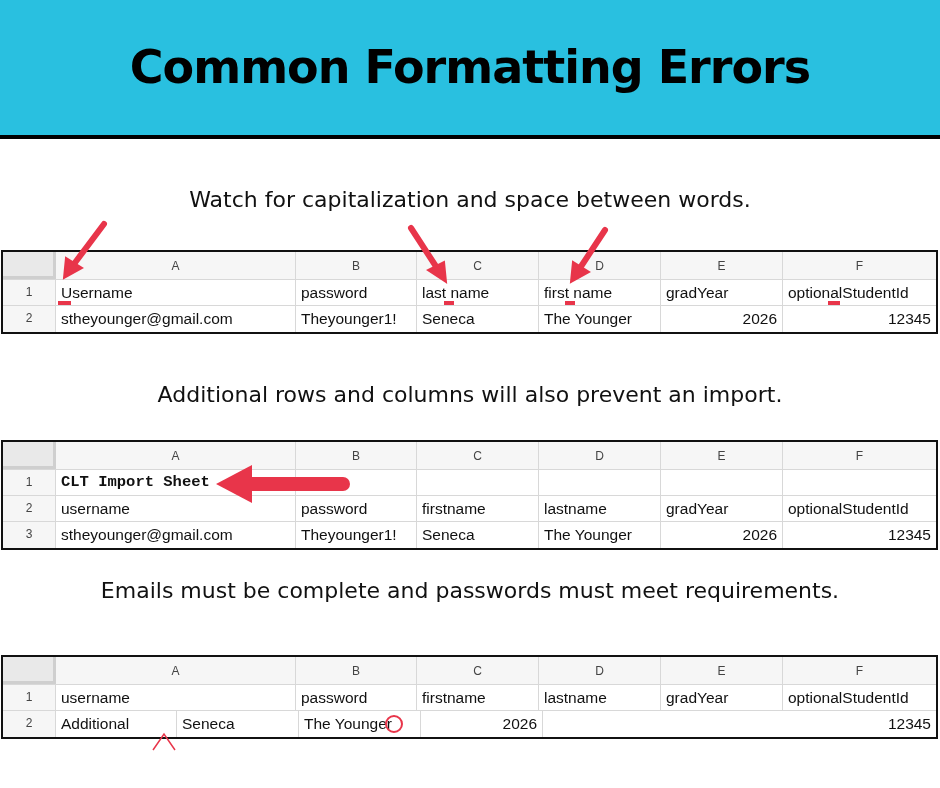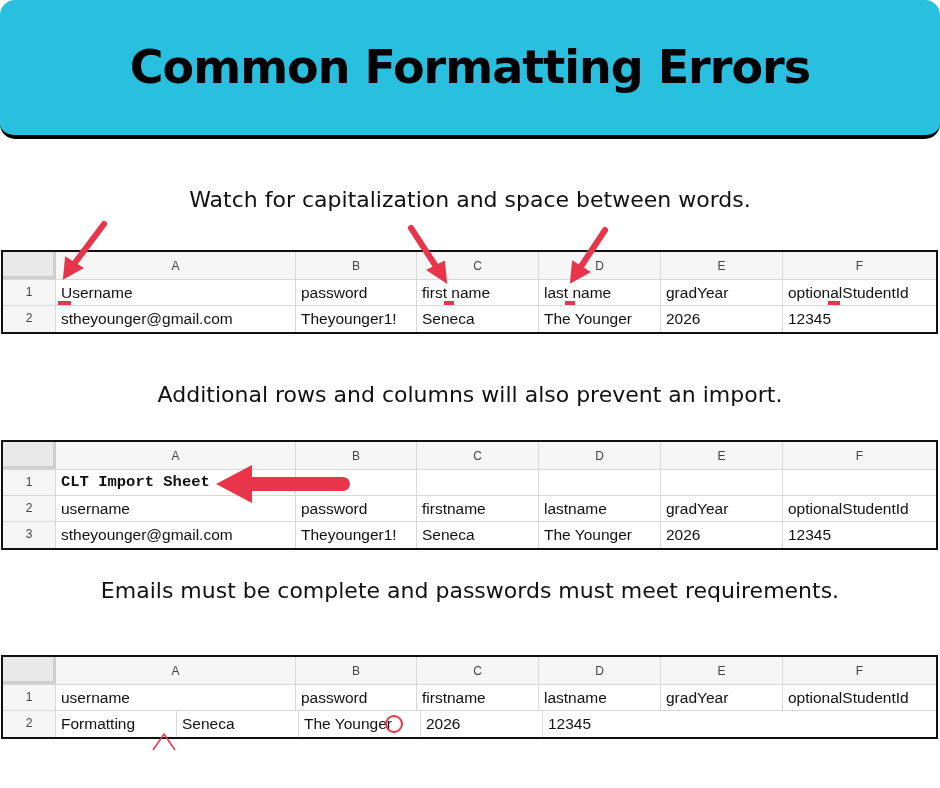--- a/index.html
+++ b/index.html
@@ -1,30 +1,30 @@
 <!DOCTYPE html>
 <html><head>
 <meta charset="utf-8">
 <style>
   html, body { margin:0; padding:0; }
   body { width:940px; height:788px; background:#ffffff; position:relative; overflow:hidden; font-family:"Liberation Sans", sans-serif; }
-  .banner { position:absolute; left:0; top:0; width:940px; height:135px; background:#29c0e0; border-bottom:4px solid #000;border-radius:15px; }
+  .banner { position:absolute; left:0; top:0; width:940px; height:135px; background:#29c0e0; border-bottom:4px solid #000; }
   .banner h1 { margin:0; position:absolute; left:0; right:0; top:40px; text-align:center; font-family:"DejaVu Sans", sans-serif; font-weight:bold; font-size:46px; letter-spacing:-1px; color:#000; }
   .caption { position:absolute; left:0; width:940px; text-align:center; font-family:"DejaVu Sans", sans-serif; font-size:22px; color:#111; }
   .sheet { position:absolute; left:1px; width:937px; border:2px solid #111; background:#fff; box-sizing:border-box; }
   .row { display:flex; height:26px; border-bottom:1px solid #d8d8d8; box-sizing:border-box; }
   .row:last-child { border-bottom:none; }
   .row.hdr { height:28px; background:#f6f6f6; }
   .cell { box-sizing:border-box; border-right:1px solid #d8d8d8; font-size:15.5px; color:#111; padding:0 5px; line-height:25px; white-space:nowrap; overflow:visible; position:relative; }
   .cell:last-child { border-right:none; }
   .hdr .cell { text-align:center; font-size:12px; color:#444; line-height:28px; }
   .rn { width:53px; text-align:center; font-size:12px; color:#444; background:#f6f6f6; padding:0; }
   .corner { background:#e9e9e9; border-right:3px solid #cfcfcf; border-bottom:3px solid #cfcfcf; }
   .cA { width:240px; } .cB { width:121px; } .cC { width:122px; } .cD { width:122px; } .cE { width:122px; } .cF { flex:1; }
-  .num { }
+  .num { text-align:right; }
   .bold { font-weight:bold;font-family:Liberation Mono, monospace; }
   .ul { position:absolute; height:4px; background:#e8354a; }
   svg.ov { position:absolute; left:0; top:0; overflow:visible; pointer-events:none; }
 </style>
 </head>
 <body>
 
 <div class="banner">
   <h1>Common Formatting Errors</h1>
 </div>
@@ -37,22 +37,22 @@
     <div class="cell cB">B</div>
     <div class="cell cC">C</div>
     <div class="cell cD">D</div>
     <div class="cell cE">E</div>
     <div class="cell cF">F</div>
   </div>
   <div class="row">
     <div class="cell rn">1</div>
     <div class="cell cA">Username</div>
     <div class="cell cB">password</div>
+    <div class="cell cD">last name</div>
     <div class="cell cC">first name</div>
-    <div class="cell cD">last name</div>
     <div class="cell cE">gradYear</div>
     <div class="cell cF">optionalStudentId</div>
   </div>
   <div class="row">
     <div class="cell rn">2</div>
     <div class="cell cA">stheyounger@gmail.com</div>
     <div class="cell cB">Theyounger1!</div>
     <div class="cell cC">Seneca</div>
     <div class="cell cD">The Younger</div>
     <div class="cell cE num">2026</div>
@@ -133,21 +133,21 @@
     <div class="cell rn">1</div>
     <div class="cell cA">username</div>
     <div class="cell cB">password</div>
     <div class="cell cC">firstname</div>
     <div class="cell cD">lastname</div>
     <div class="cell cE">gradYear</div>
     <div class="cell cF">optionalStudentId</div>
   </div>
   <div class="row">
     <div class="cell rn">2</div>
-    <div class="cell cB">Formatting</div>
+    <div class="cell cB">Additional</div>
     <div class="cell cC">Seneca</div>
     <div class="cell cD">The Younger</div>
     <div class="cell cE num">2026</div>
     <div class="cell cF num">12345</div>
   </div>
 </div>
 <svg class="ov" width="940" height="788">
   <polyline points="153,750 164,734 175,750" fill="none" stroke="#e8354a" stroke-width="1.5"></polyline>
   <circle cx="394" cy="724" r="8" fill="none" stroke="#e8354a" stroke-width="2"></circle>
 </svg>

